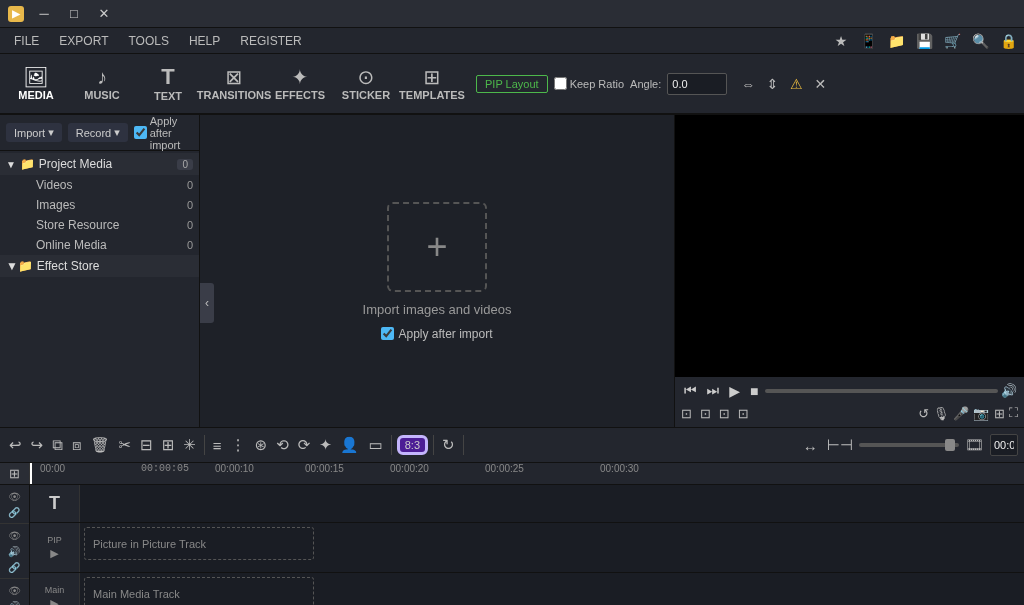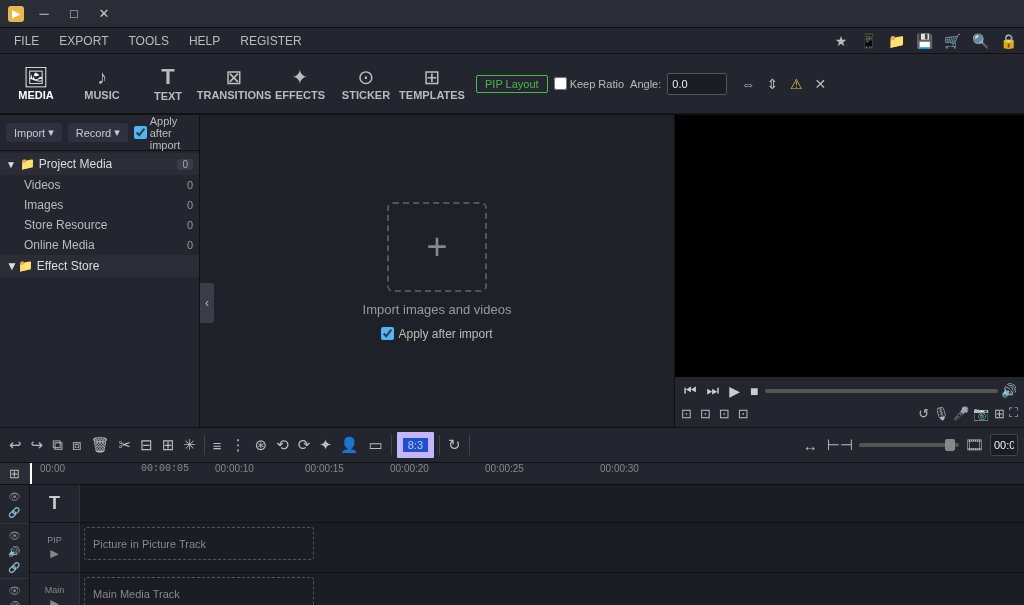--- a/index.html
+++ b/index.html
@@ -157,20 +157,21 @@
       margin-left: auto;
       background: #3a3d48;
       border-radius: 3px;
       padding: 0 5px; font-size: 10px; color: #aaa;
     }
     .tree-item {
       display: flex; align-items: center;
       padding: 3px 6px 3px 24px;
       color: #bbb; font-size: 12px;
       cursor: pointer;
+      margin-left: 12px;
     }
     .tree-item .badge {
       margin-left: auto;
       color: #999; font-size: 11px;
     }
     .tree-section-header2 {
       display: flex; align-items: center;
       padding: 4px 6px;
       background: #2a2d35;
       color: #ddd; font-size: 12px;
@@ -273,25 +274,25 @@
       background: none; border: none;
       color: #bbb; cursor: pointer;
       font-size: 15px; padding: 1px 3px;
       border-radius: 3px;
     }
     .edit-divider {
       width: 1px; height: 20px;
       background: #444; margin: 0 2px;
     }
     .ratio-display {
-      background: #1d4ed8;
-      border: 6px solid #c4b5fd;
+      background: #4c1d95;
+      border: 3px solid #c4b5fd;
       color: #ccc;
       padding: 1px 5px; font-size: 11px;
-      border-radius: 1px;
+      border-radius: 6px;
     }
     .speed-control {
       display: flex; align-items: center; gap: 3px;
       margin-left: auto;
     }
     .speed-track {
       width: 100px; height: 4px;
       background: #555; border-radius: 2px;
       position: relative;
     }

